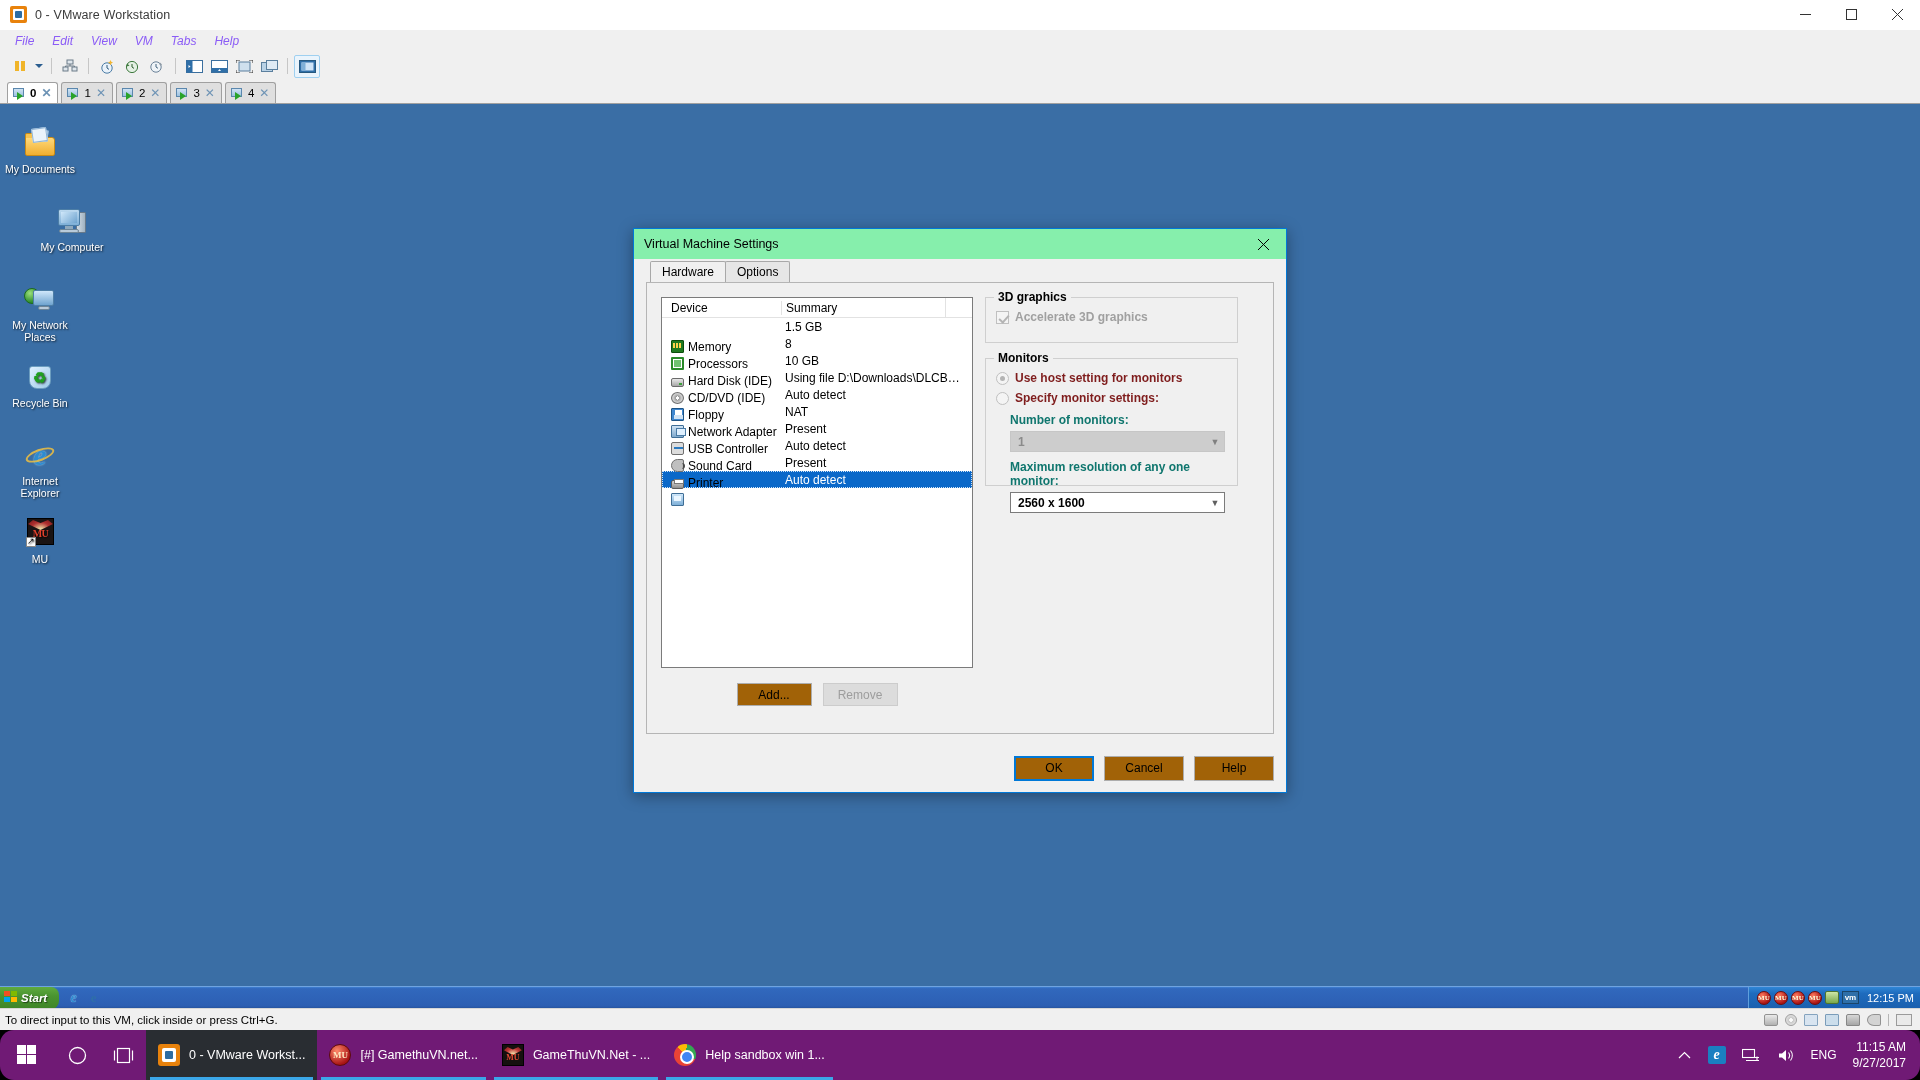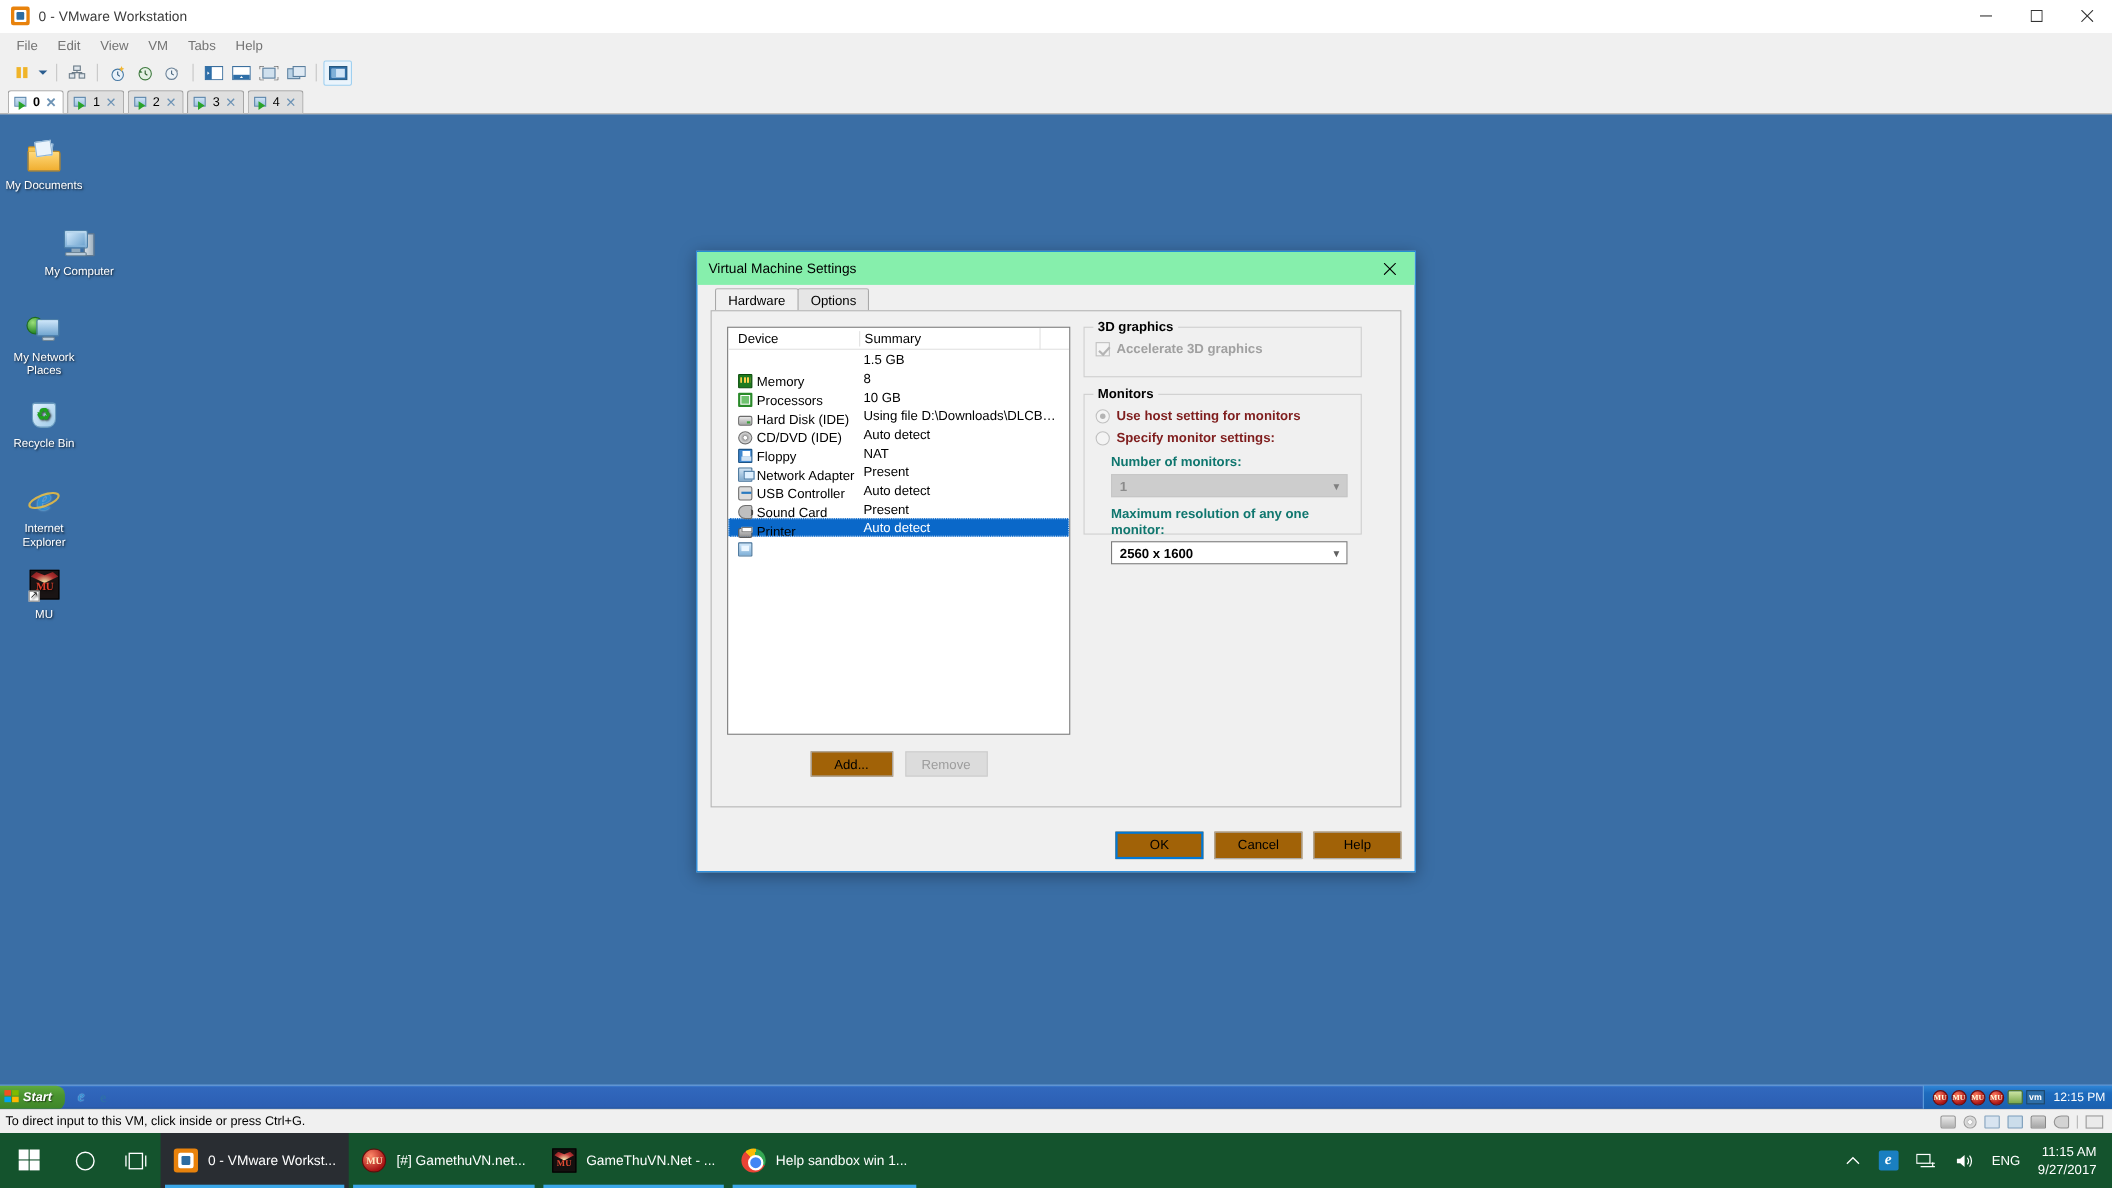--- a/index.html
+++ b/index.html
@@ -53,22 +53,22 @@
   .tb-btn svg { display: block; }
 
   
   .menubar {
     height: 22px; flex: 0 0 22px;
     display: flex; align-items: center;
     background: #f0f0f0;
     padding-left: 6px;
   }
   .menu-item {
-    font-size: 12px; color: #737373;
-    padding: 3px 9px 4px 9px; line-height: 14px;
+    font-size: 12px; color: #8b5cf6;
+    padding: 3px 9px 4px 9px; line-height: 14px; font-style: italic;
   }
 
   
   .toolbar {
     height: 28px; flex: 0 0 28px;
     display: flex; align-items: center;
     background: #f0f0f0; padding-left: 8px; gap: 1px;
   }
   .tool {
     width: 24px; height: 23px;
@@ -352,21 +352,21 @@
     height: 30px; display: flex; align-items: center;
     padding-left: 10px; background: #86efac;
   }
   .dlg-title .t { font-size: 12.5px; color: #000; }
   .dlg-close {
     margin-left: auto; width: 45px; height: 29px;
     display: flex; align-items: center; justify-content: center;
   }
 
   .dlg-tabs {
-    display: flex; align-items: center;
+    display: flex; align-items: flex-start;
     padding-left: 16px; height: 22px;
     margin-top: 2px;
   }
   .dtab {
     height: 21px; padding: 0 11px;
     display: flex; align-items: center;
     font-size: 12px;
     border: 1px solid #a8a8a8; border-bottom: none;
     background: #e6e6e6;
     border-radius: 2px 2px 0 0;
@@ -502,23 +502,24 @@
   .dlg-footer {
     position: absolute; left: 0; right: 0; bottom: 0; height: 48px;
     display: flex; align-items: center; justify-content: flex-end;
     padding-right: 12px; gap: 10px;
   }
   .dlg-footer .btn { width: 80px; height: 25px; }
 
   
   #host-taskbar {
     position: absolute; left: 0; bottom: 0; width: 1920px; height: 50px;
-    background: #14532d;
+    background: #701a75;
     display: flex; align-items: center;
     color: #fff;
+    border-radius: 14px;
   }
   .w10-start {
     width: 54px; height: 50px; display: flex; align-items: center; justify-content: center;
   }
   .w10-flag { width: 20px; height: 20px; position: relative; }
   .w10-flag i { position: absolute; width: 9px; height: 9px; background: #fff; }
   .w10-flag i:nth-child(1){left:0;top:0}
   .w10-flag i:nth-child(2){left:10px;top:0}
   .w10-flag i:nth-child(3){left:0;top:10px}
   .w10-flag i:nth-child(4){left:10px;top:10px}

